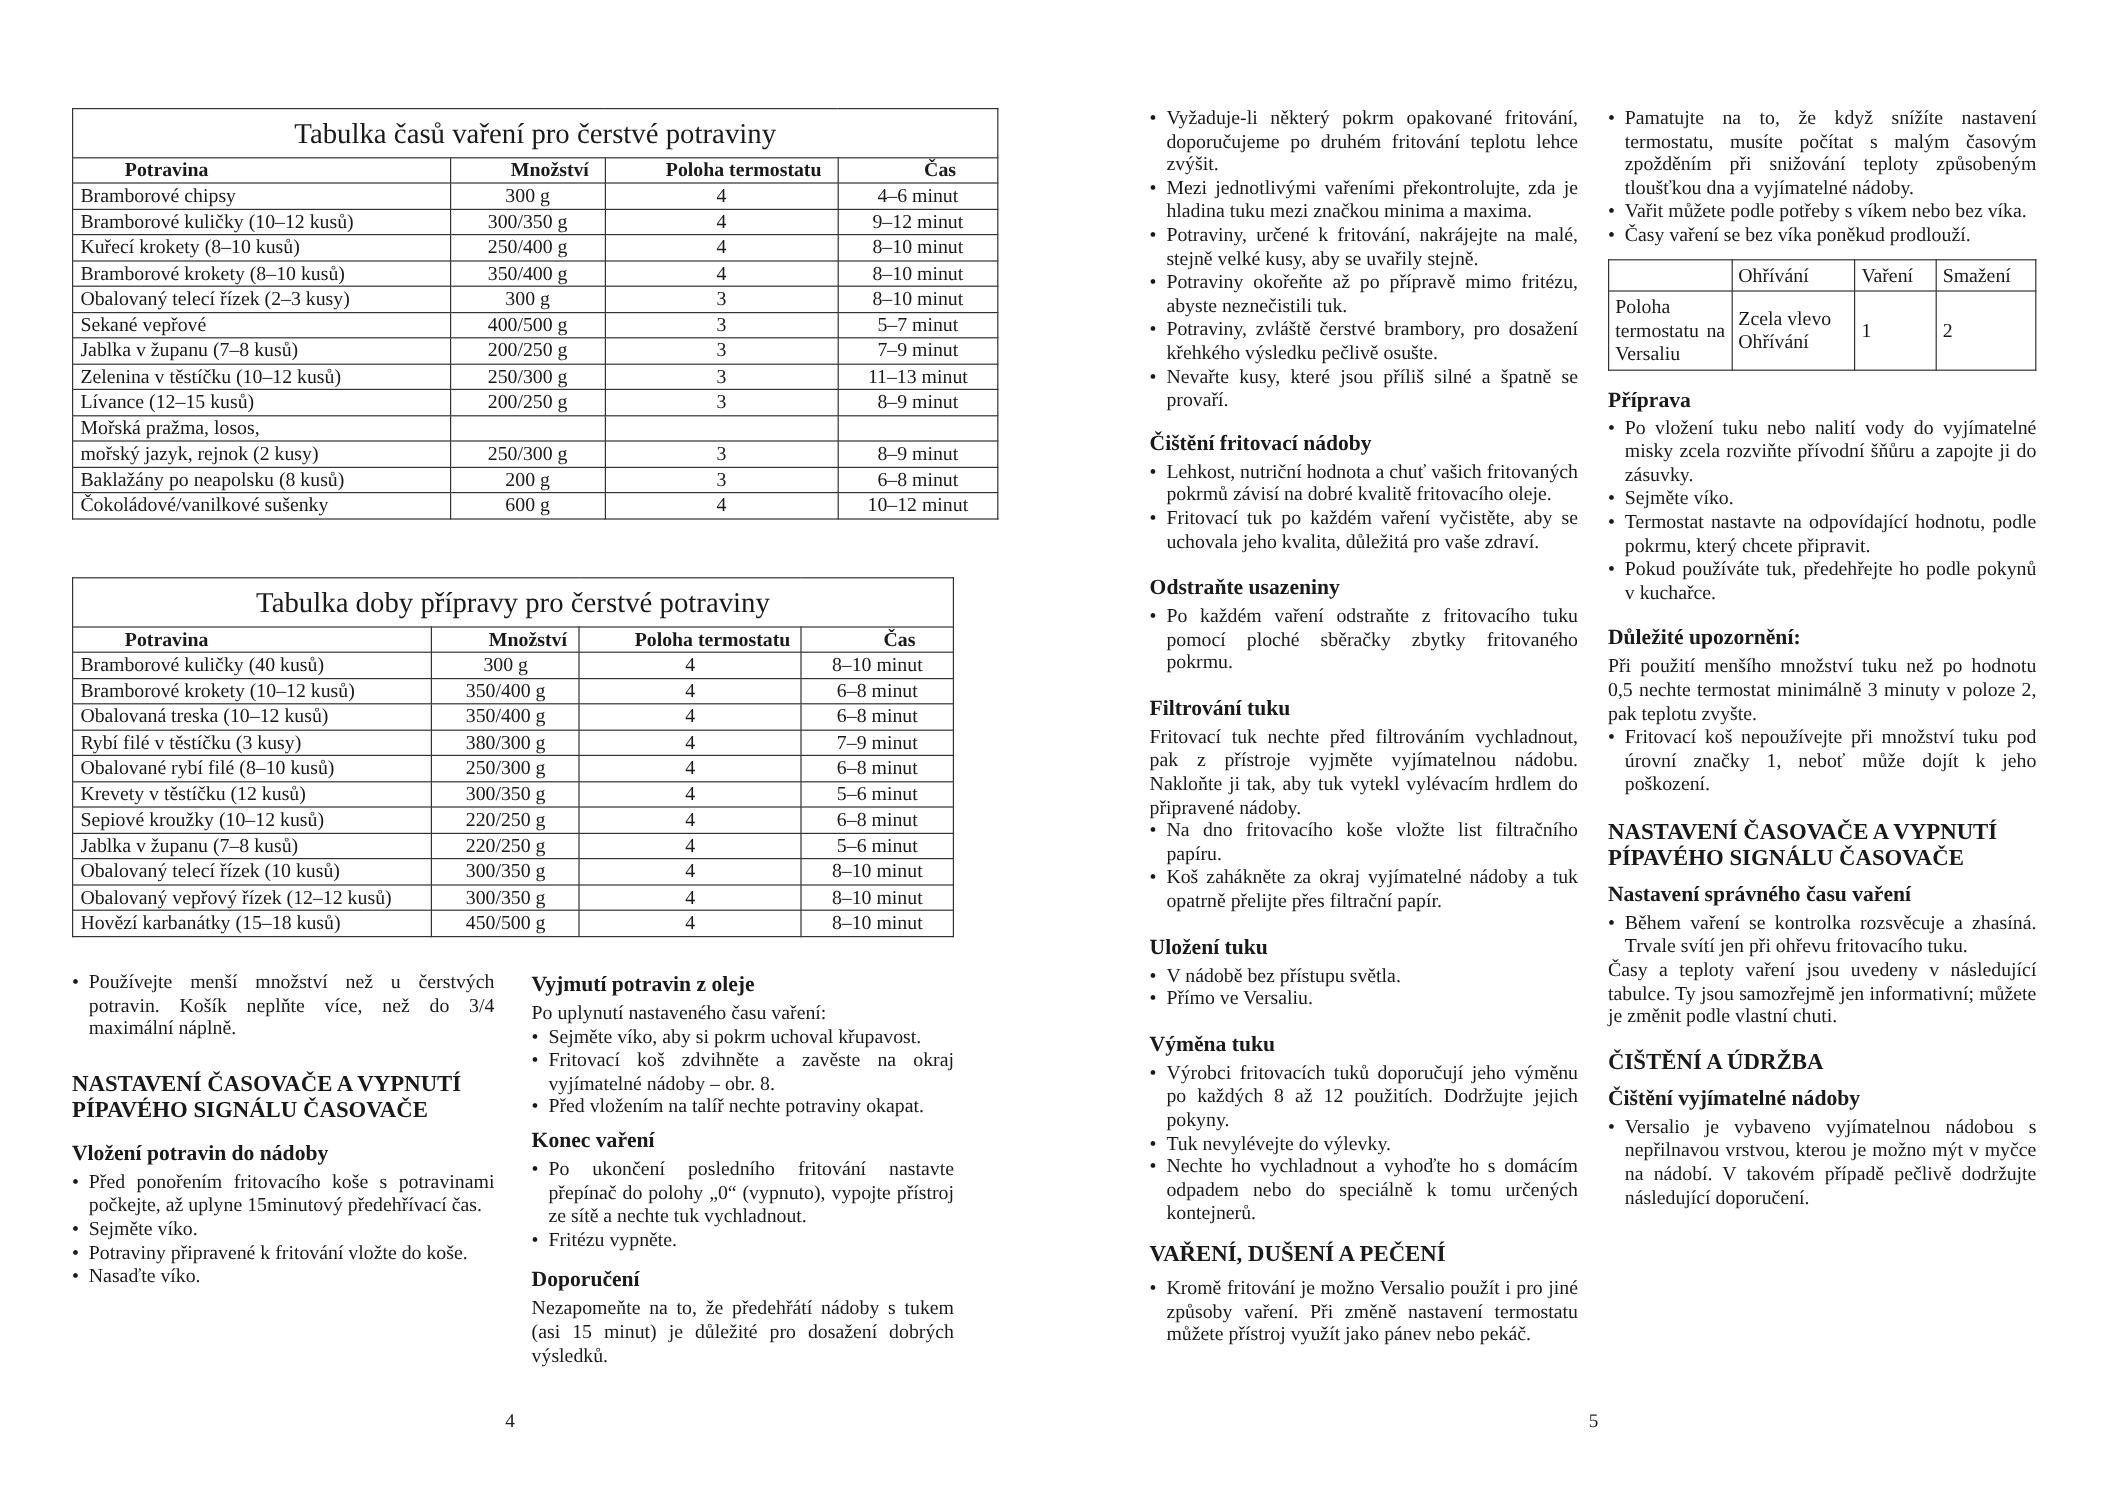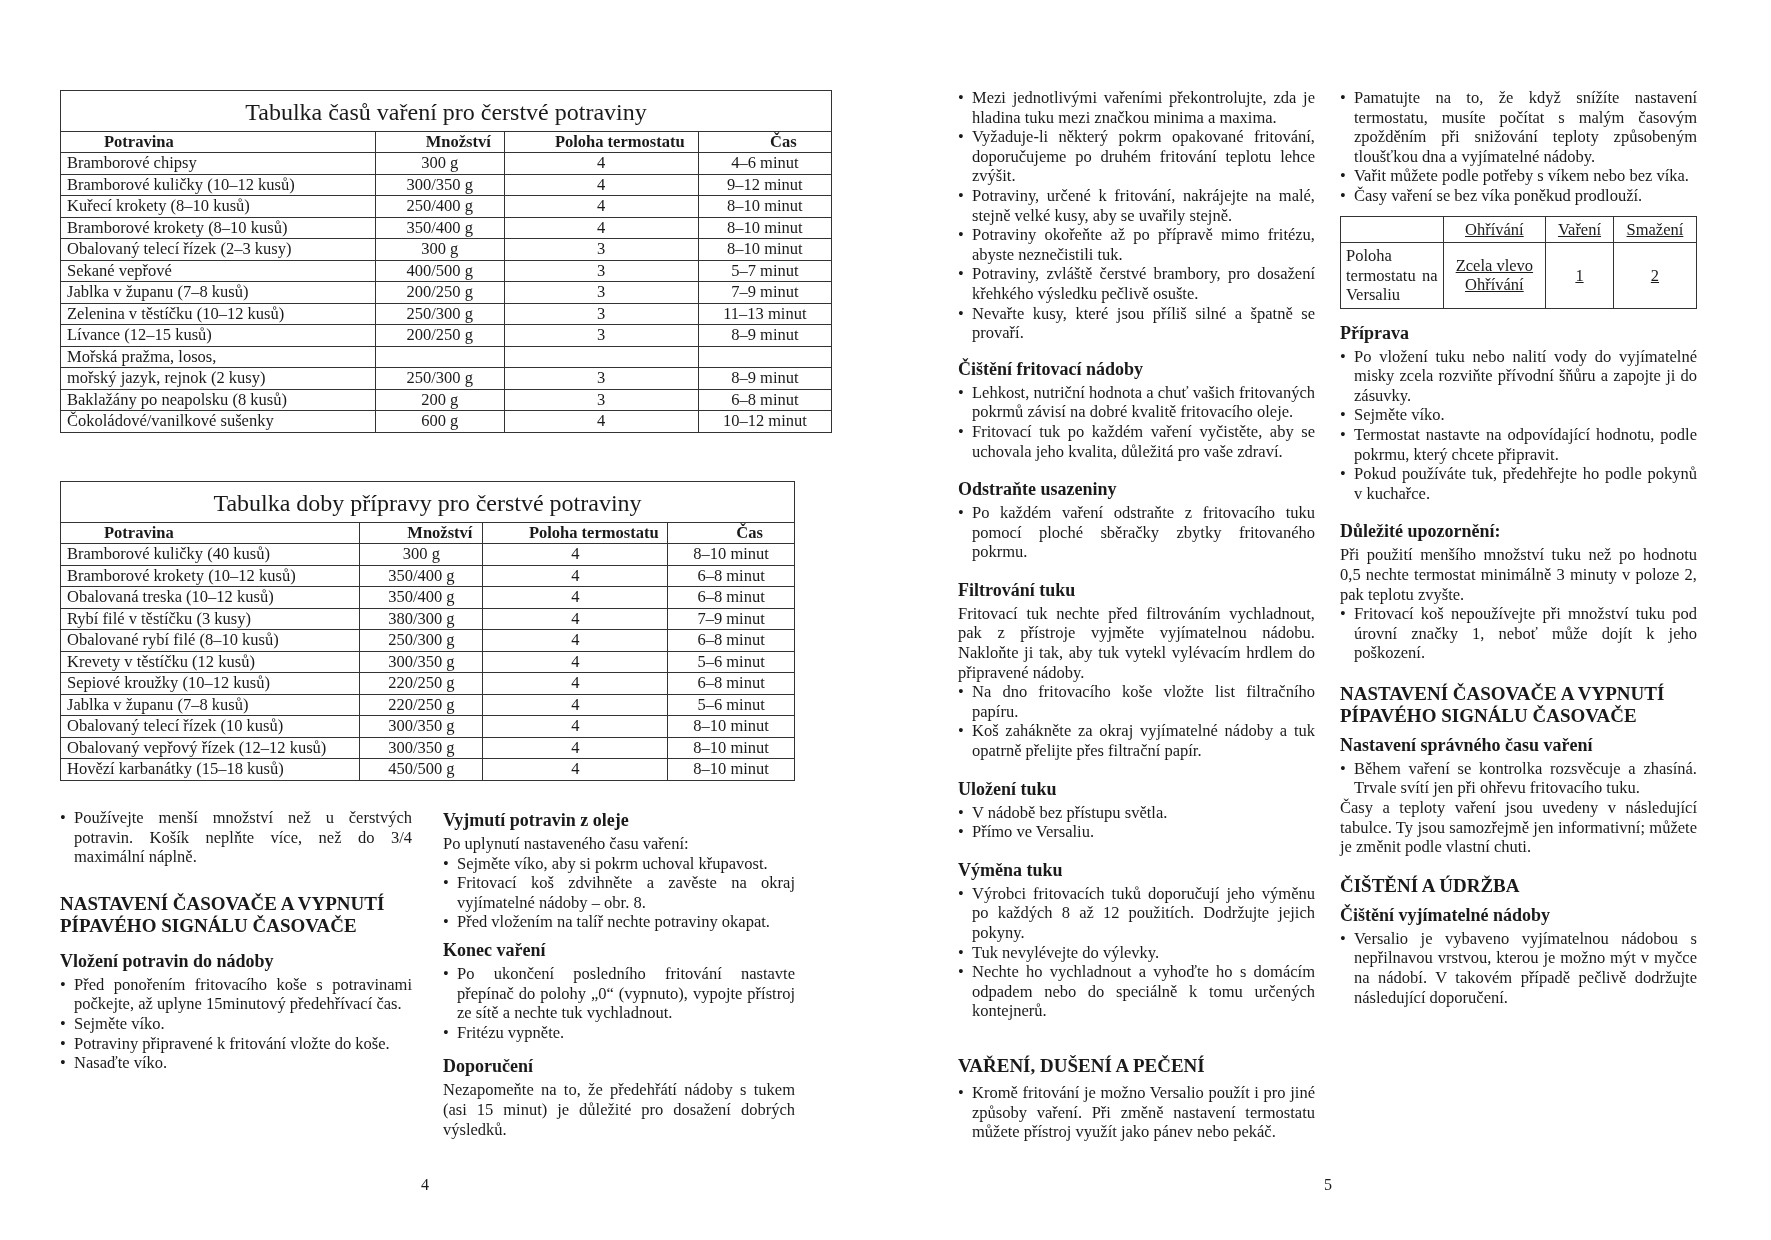--- a/index.html
+++ b/index.html
@@ -18,21 +18,21 @@
   .col { font-size:16.5px; line-height:19.6px; text-align:justify; }
   .col h2 { font-size:19px; font-weight:bold; margin:18px 0 10px 0; line-height:22px; text-align:left; }
   .col h3 { font-size:18px; font-weight:bold; margin:14px 0 3px 0; line-height:21px; text-align:left; }
   .col p { margin:0; }
   .col ul { list-style:none; margin:0; padding:0; }
   .col li { position:relative; padding-left:14px; margin:0; }
   .col li::before { content:"•"; position:absolute; left:0; top:0; }
   .pagenum { font-size:16px; }
   table.mini { border-collapse:collapse; width:100%; font-size:16.5px; line-height:19.5px; }
   table.mini td { border:1.5px solid #333; padding:3px 5px; }
-  table.mini .c { text-align:center;text-decoration:underline; }
+  table.mini .c { text-align:left; }
 </style>
 </head>
 <body>
 
 <div class="abs" style="left:60px; top:90px; width:772px;">
   <table class="tb">
     <colgroup>
         <col style="width:300px">
         <col style="width:123px">
         <col style="width:185px">
@@ -250,22 +250,22 @@
     <li>Fritézu vypněte.</li>
   </ul>
   <h3>Doporučení</h3>
   <p>Nezapomeňte na to, že předehřátí nádoby s tukem (asi 15 minut) je důležité pro dosažení dobrých výsledků.</p>
 </div>
 
 <div class="abs pagenum" style="left:421px; top:1176px;">4</div>
 
 <div class="abs col" style="left:958px; top:88px; width:357px;">
   <ul>
+    <li>Vyžaduje-li některý pokrm opakované fritování, doporučujeme po druhém fritování teplotu lehce zvýšit.</li>
     <li>Mezi jednotlivými vařeními překontrolujte, zda je hladina tuku mezi značkou minima a maxima.</li>
-    <li>Vyžaduje-li některý pokrm opakované fritování, doporučujeme po druhém fritování teplotu lehce zvýšit.</li>
     <li>Potraviny, určené k fritování, nakrájejte na malé, stejně velké kusy, aby se uvařily stejně.</li>
     <li>Potraviny okořeňte až po přípravě mimo fritézu, abyste neznečistili tuk.</li>
     <li>Potraviny, zvláště čerstvé brambory, pro dosažení křehkého výsledku pečlivě osušte.</li>
     <li>Nevařte kusy, které jsou příliš silné a špatně se provaří.</li>
   </ul>
   <h3 style="margin-top:16px">Čištění fritovací nádoby</h3>
   <ul>
     <li>Lehkost, nutriční hodnota a chuť vašich fritovaných pokrmů závisí na dobré kvalitě fritovacího oleje.</li>
     <li>Fritovací tuk po každém vaření vyčistěte, aby se uchovala jeho kvalita, důležitá pro vaše zdraví.</li>
   </ul>
@@ -283,21 +283,21 @@
   <ul>
     <li>V nádobě bez přístupu světla.</li>
     <li>Přímo ve Versaliu.</li>
   </ul>
   <h3 style="margin-top:18px">Výměna tuku</h3>
   <ul>
     <li>Výrobci fritovacích tuků doporučují jeho výměnu po každých 8 až 12 použitích. Dodržujte jejich pokyny.</li>
     <li>Tuk nevylévejte do výlevky.</li>
     <li>Nechte ho vychladnout a vyhoďte ho s domácím odpadem nebo do speciálně k tomu určených kontejnerů.</li>
   </ul>
-  <h2 style="margin-top:34px; margin-bottom:6px">VAŘENÍ, DUŠENÍ A PEČENÍ</h2>
+  <h2 style="margin-top:14px; margin-bottom:6px">VAŘENÍ, DUŠENÍ A PEČENÍ</h2>
   <ul>
     <li>Kromě fritování je možno Versalio použít i pro jiné způsoby vaření. Při změně nastavení termostatu můžete přístroj využít jako pánev nebo pekáč.</li>
   </ul>
 </div>
 
 <div class="abs col" style="left:1340px; top:88px; width:357px;">
   <ul>
     <li>Pamatujte na to, že když snížíte nastavení termostatu, musíte počítat s malým časovým zpožděním při snižování teploty způsobeným tloušťkou dna a vyjímatelné nádoby.</li>
     <li>Vařit můžete podle potřeby s víkem nebo bez víka.</li>
     <li>Časy vaření se bez víka poněkud prodlouží.</li>

